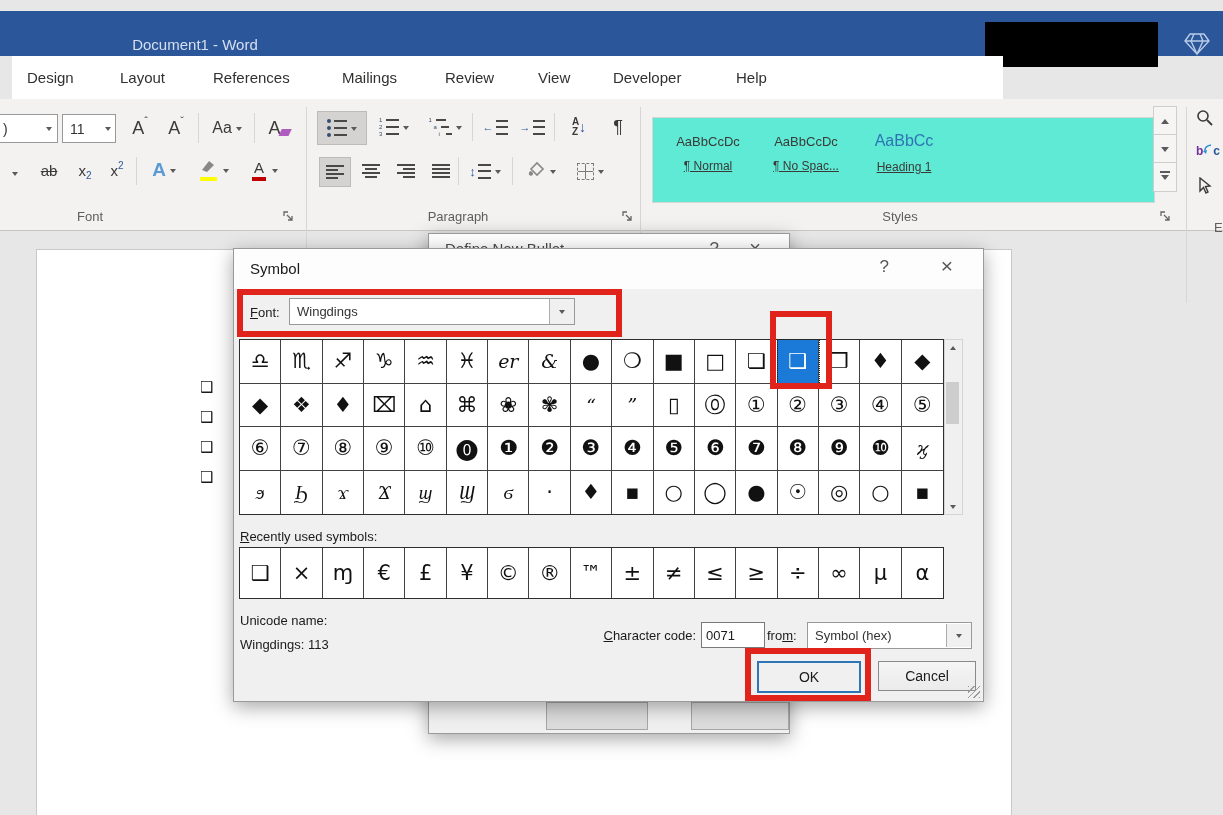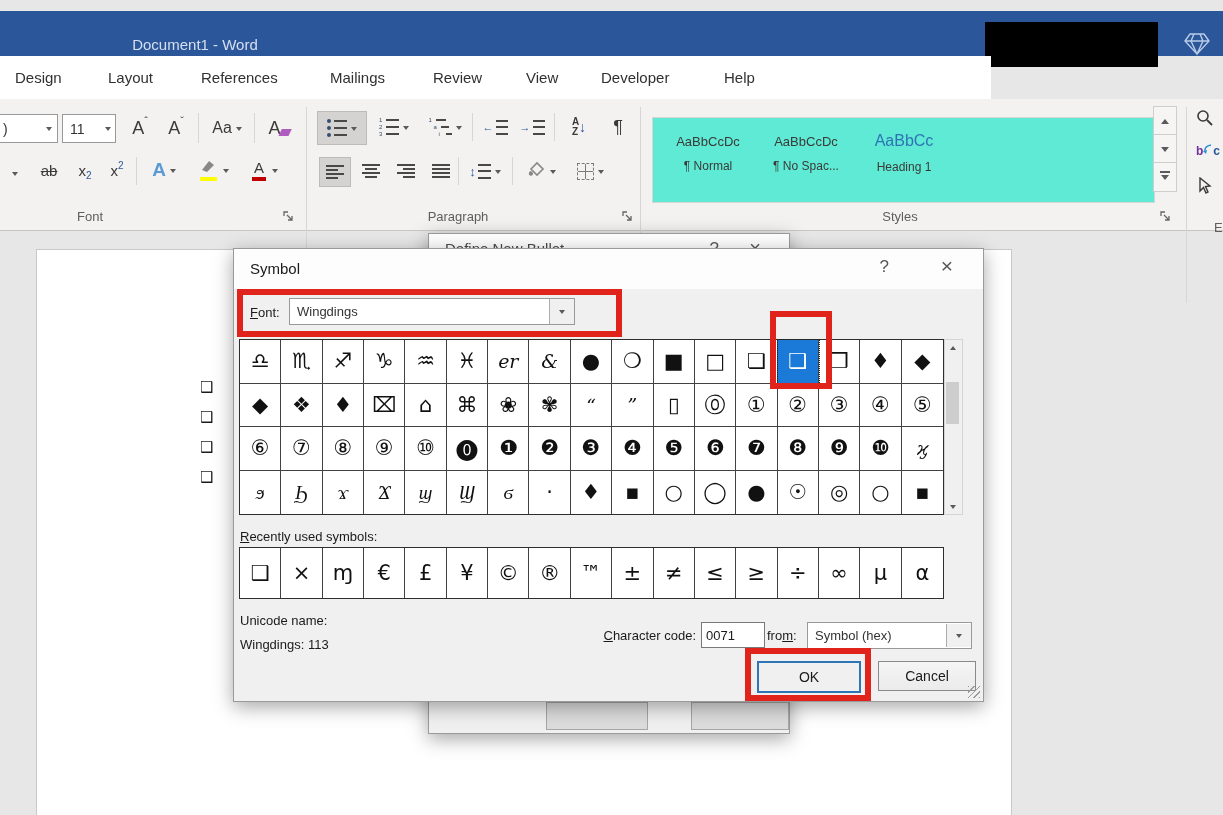--- a/index.html
+++ b/index.html
@@ -9,21 +9,21 @@
   #titlebar{left:0;top:0;width:1223px;height:45px;background:#2b579a;}
   #title-text{left:85px;top:0;width:220px;height:45px;line-height:45px;text-align:center;color:#d6dff0;font-size:15px;}
   #searchbox{left:368px;top:7px;width:500px;height:30px;background:#bfcde2;border:1px solid #d5dfee;display:flex;align-items:center;}
   #search-glyph{margin-left:52px;width:14px;height:14px;position:relative;}
   #search-glyph i{position:absolute;left:0;top:0;width:9px;height:9px;border:2px solid #1f3c6d;border-radius:50%;}
   #search-glyph b{position:absolute;left:10px;top:10px;width:6px;height:2px;background:#1f3c6d;transform:rotate(45deg);}
   #search-text{margin-left:28px;color:#1f3c6d;font-size:14px;}
   #redaction{left:985px;top:0;width:173px;height:45px;background:#000;}
   #gem{left:1184px;top:10px;width:26px;height:24px;}
   
-  #tabrow{left:0;top:45px;width:991px;height:43px;background:#fff;}
+  #tabrow{left:12px;top:45px;width:991px;height:43px;background:#fff;}
   .tab{position:absolute;top:0;height:43px;line-height:43px;font-size:15px;color:#323130;cursor:pointer;}
   
   #ribbon{left:0;top:88px;width:1223px;height:131px;background:#f3f2f1;border-bottom:1px solid #c8c6c4;}
   .vdiv{position:absolute;top:8px;height:196px;width:1px;background:#d8d6d4;}
   .gl{position:absolute;top:110px;font-size:13px;color:#605e5c;text-align:center;}
   .launcher{position:absolute;width:14px;height:14px;}
   .launcher svg{display:block}
   .combo{position:absolute;background:#fff;border:1px solid #999;height:27px;display:flex;align-items:center;font-size:14px;color:#333;}
   .chev{display:inline-block;width:0;height:0;border:3.5px solid transparent;border-top:4px solid #5a5a5a;margin-left:4px;transform:translateY(2px);}
   .chevbtn{position:absolute;cursor:pointer;}
@@ -40,21 +40,21 @@
   .bl i b{width:4px;height:4px;background:#35506e;border-radius:50%;flex:none;}
   .bl i u{width:4px;height:4px;flex:none;font-size:6px;line-height:4px;color:#35506e;font-style:normal;text-decoration:none;}
   .bl i s{height:2px;width:13px;background:#494847;display:block;}
   .glyphA{font-size:18px;color:#3b3a39;}
   .smallmark{font-size:11px;color:#3b3a39;}
   .yellowbar{position:absolute;left:1px;bottom:0;width:17px;height:4px;background:#ffff00;}
   .redbar{position:absolute;left:2px;bottom:0;width:14px;height:4px;background:#c00000;}
   #styles-gallery{left:652px;top:7px;width:501px;height:84px;background:#5eead4;border:1px solid #d8d6d4;}
   .stylecard{position:absolute;top:4px;width:94px;height:76px;text-align:center;cursor:pointer;}
   .stylecard .prev{display:block;margin-top:12px;font-size:13px;color:#3b3a39;white-space:nowrap;overflow:hidden;}
-  .stylecard .nm{display:block;margin-top:10px;font-size:12px;color:#3b3a39;white-space:nowrap;overflow:hidden;}
+  .stylecard .nm{display:block;margin-top:10px;font-size:12px;color:#3b3a39;white-space:nowrap;overflow:hidden;text-decoration:underline;}
   .stylecard.h1 .prev,.stylecard.h2 .prev{color:#2e74b5;font-size:16px;margin-top:10px;}
   .stylecard.title .prev{font-size:26px;margin-top:2px;color:#404040;}
   .gbtn{position:absolute;left:1153px;width:22px;height:28px;background:#f6f5f4;border:1px solid #d0cecc;display:flex;align-items:center;justify-content:center;}
   .upchev{width:0;height:0;border:4px solid transparent;border-bottom:5px solid #5a5a5a;transform:translateY(-2px);}
   .dnchev{width:0;height:0;border:4px solid transparent;border-top:5px solid #5a5a5a;transform:translateY(2px);}
   .morebar{display:flex;flex-direction:column;align-items:center;gap:2px;}
   .morebar s{display:block;width:10px;height:2px;background:#5a5a5a;}
   
   #page{left:36px;top:238px;width:974px;height:577px;background:#fff;border:1px solid #c9c9c9;}
   .docbullet{position:absolute;font-size:15px;color:#1a1a1a;font-family:"DejaVu Sans",sans-serif;}

